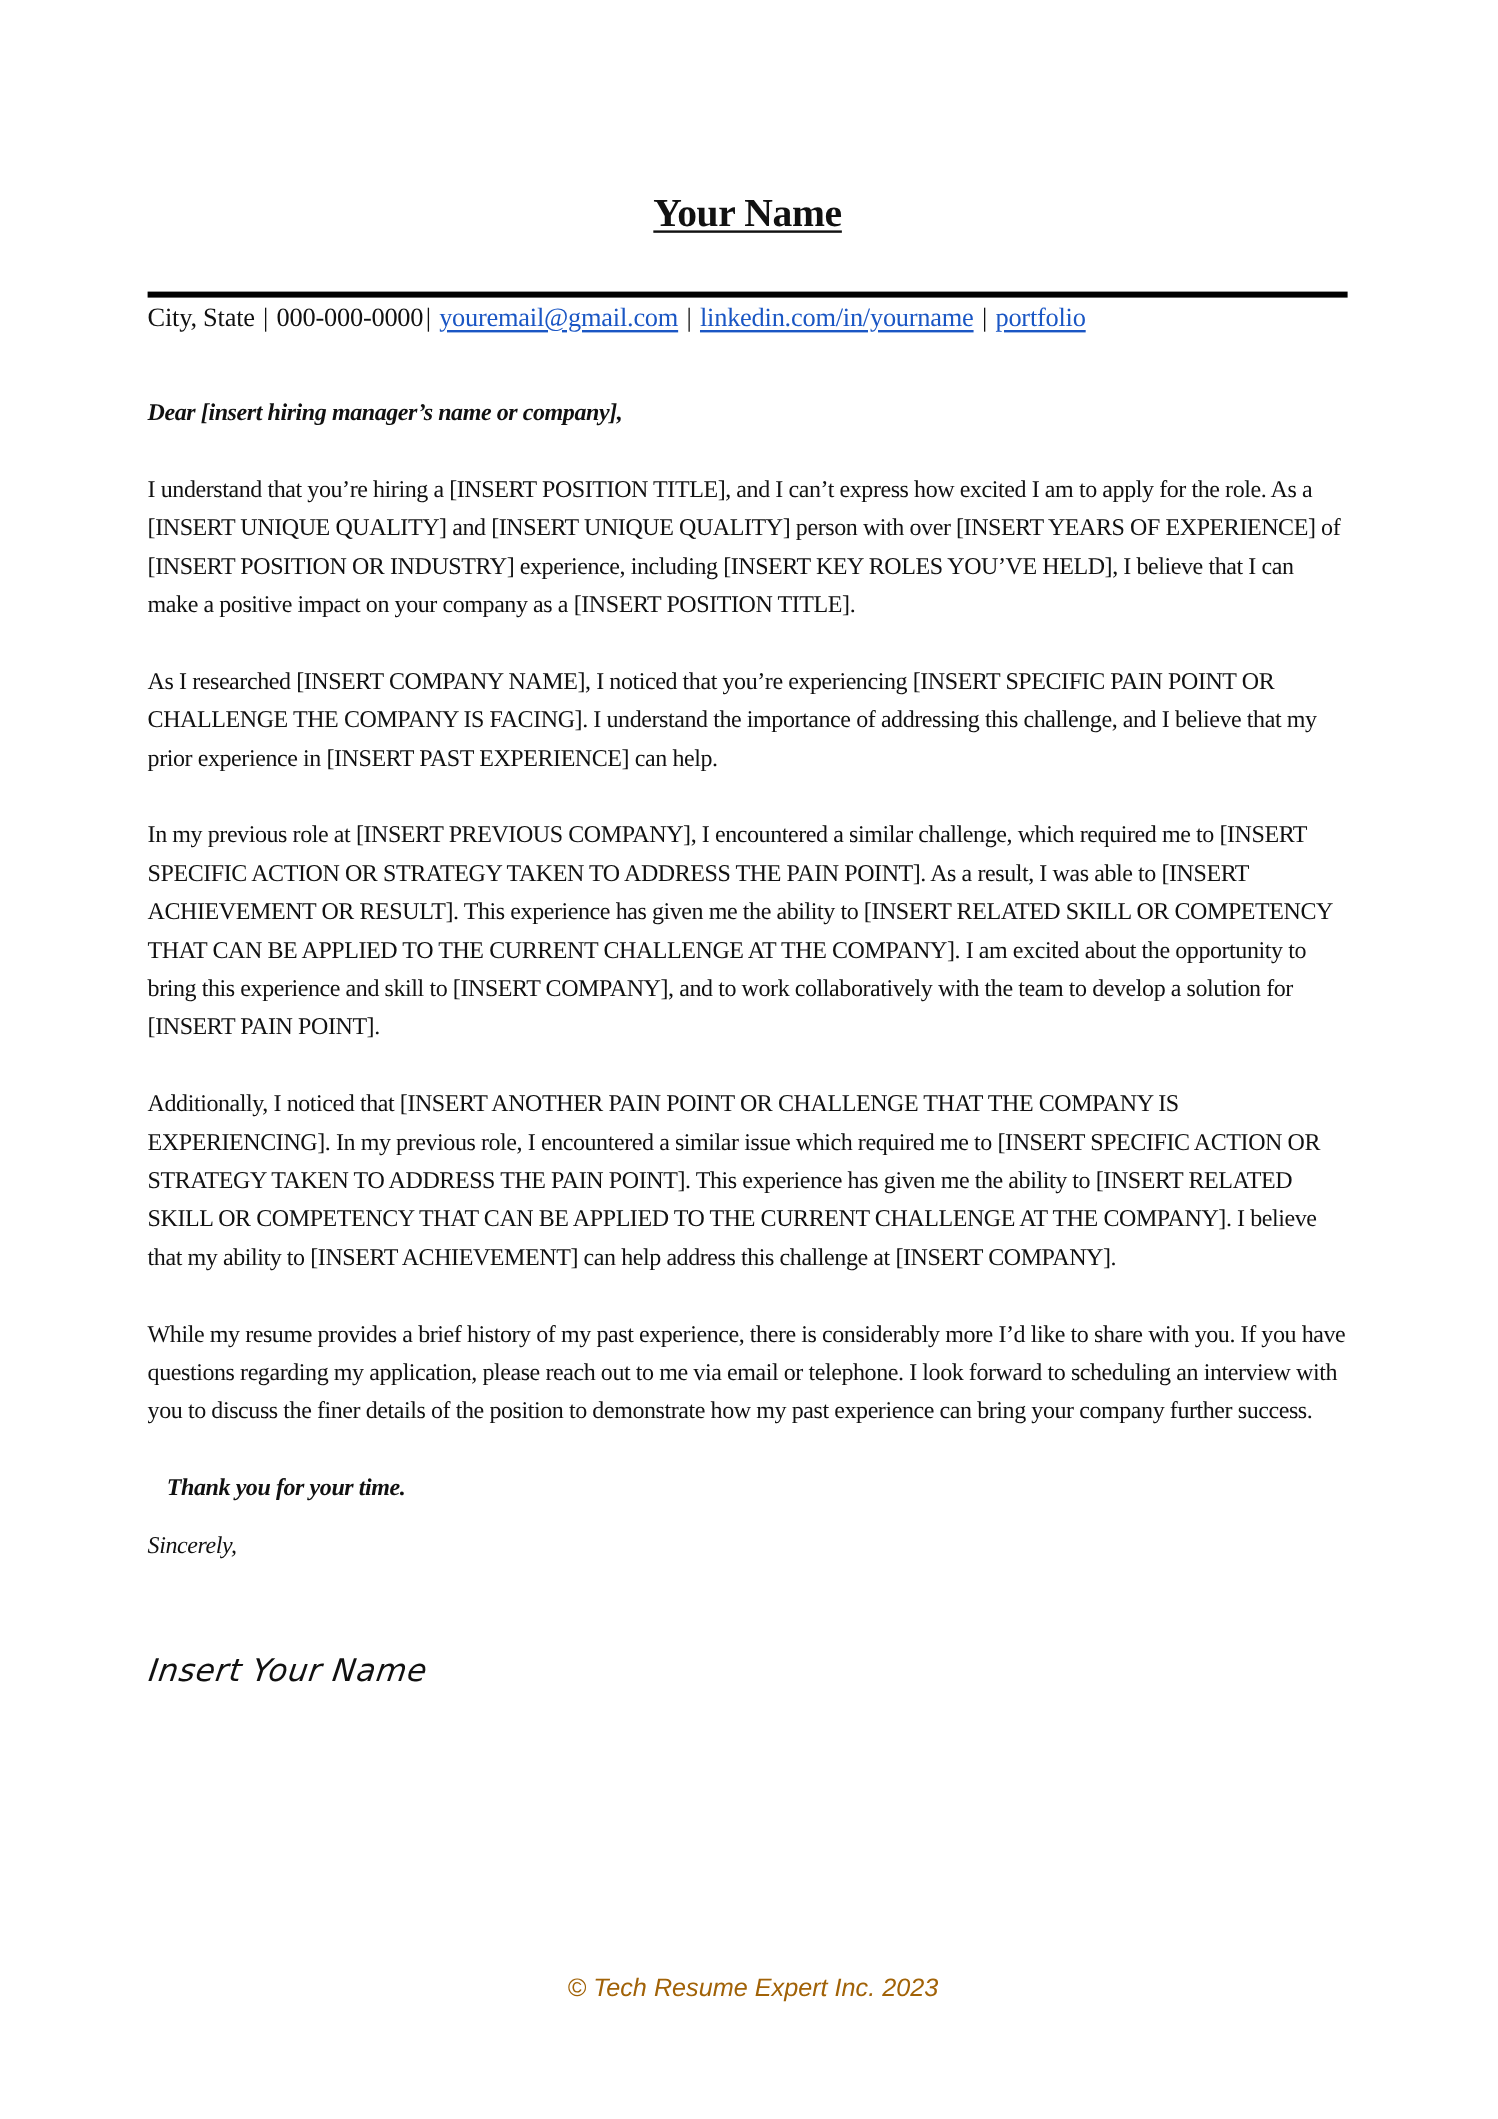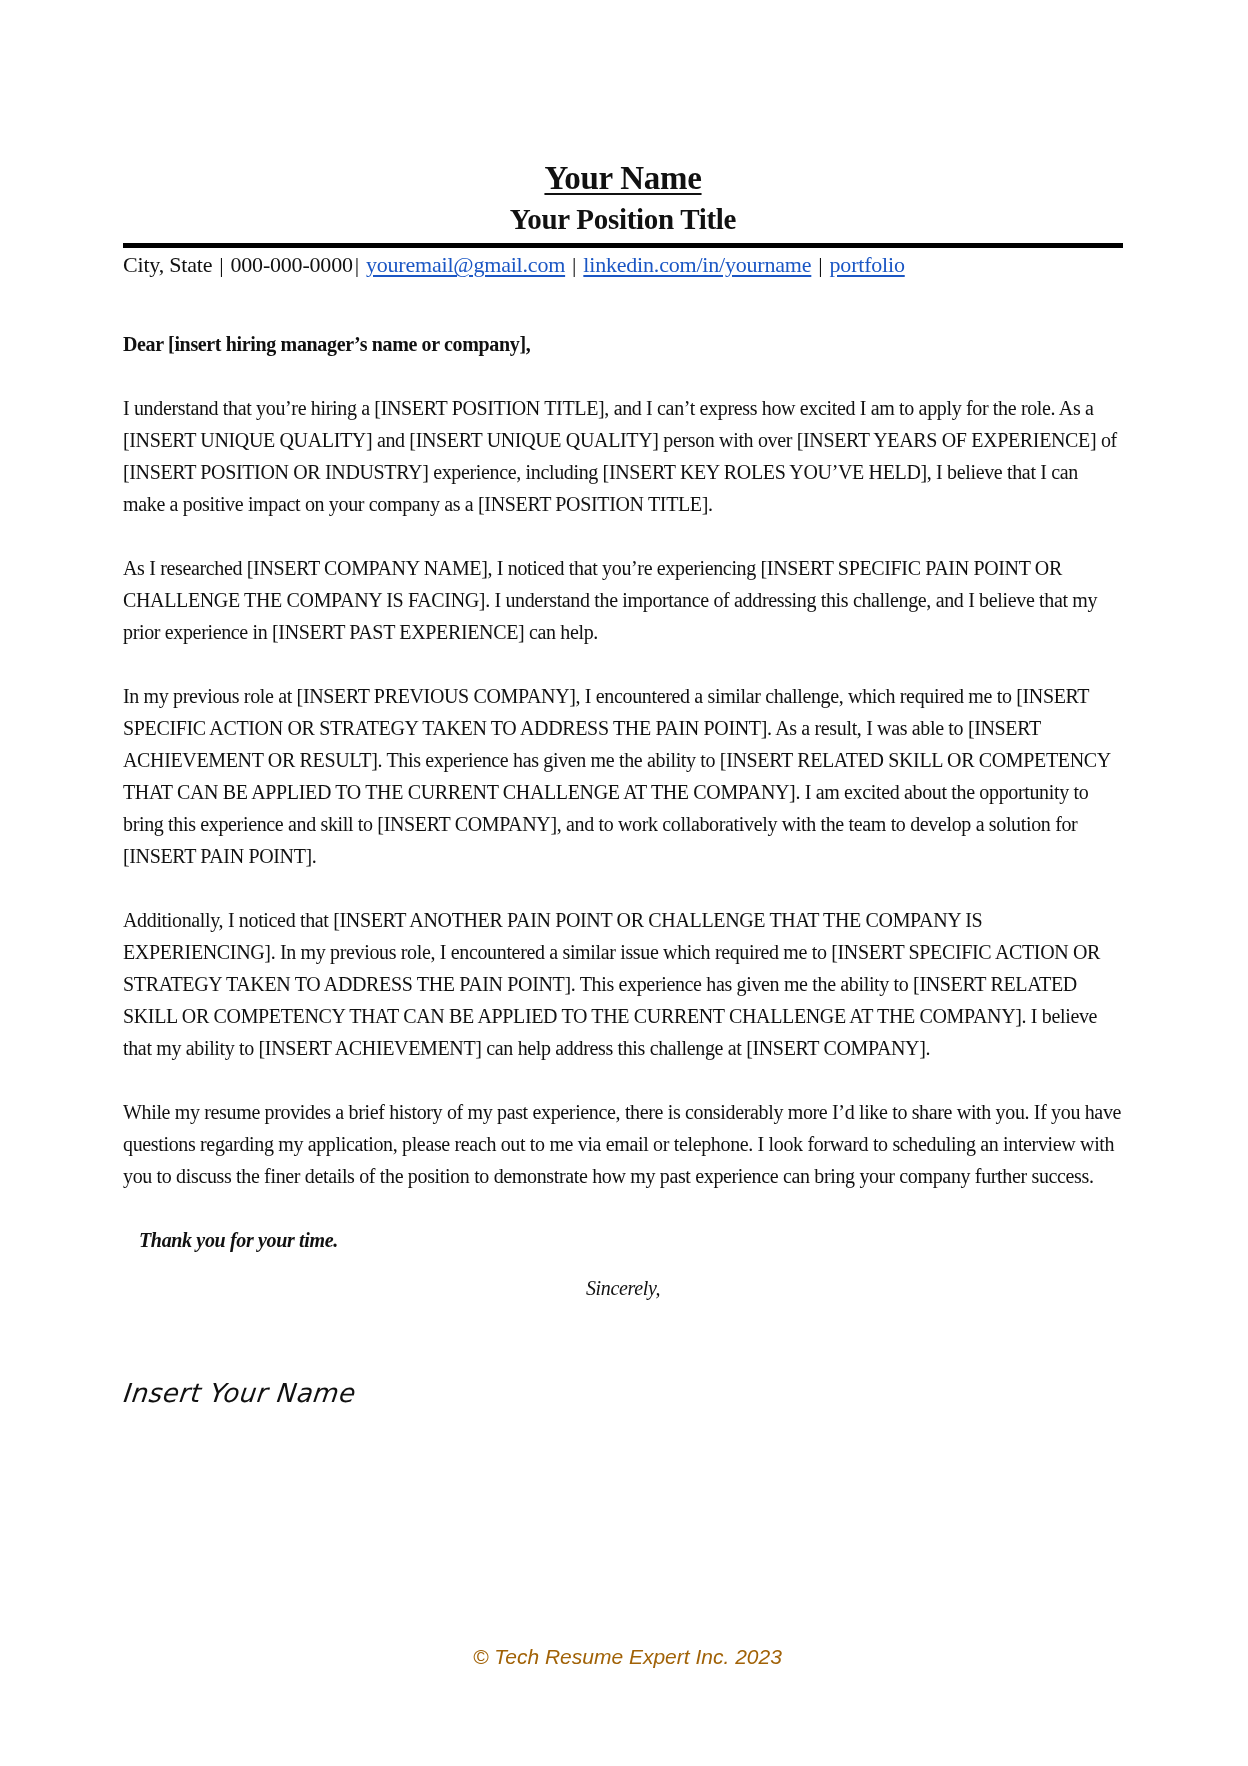--- a/index.html
+++ b/index.html
@@ -20,24 +20,24 @@
     .contact {
       position: absolute; left: 123px; top: 249px; width: 1000px; text-align: left;
       font-size: 22px; line-height: 32px; letter-spacing: -0.2px;
     }
     .contact .sep { margin: 0 7px; }
     .contact a { color: #1a56c4; text-decoration: underline; text-underline-offset: 3px; }
     .body-text {
       position: absolute; left: 123px; top: 328px; width: 1000px;
       font-size: 20px; line-height: 32px; letter-spacing: -0.35px;
     }
-    .salutation { font-weight: bold; margin: 0 0 32px 0; }
+    .salutation { font-style: italic; font-weight: bold; margin: 0 0 32px 0; }
     .para { margin: 0 0 32px 0; }
     .closing-thanks { font-style: italic; font-weight: bold; margin: 16px; }
-    .closing-sincerely { font-style: italic; margin: 0; text-align: center; }
+    .closing-sincerely { font-style: italic; margin: 0; }
     .signature {
       position: absolute; left: 124px; top: 1378px;
       font-family: "DejaVu Sans", sans-serif; font-style: italic; font-size: 26px;
       transform: skewX(-8deg); letter-spacing: 0.5px; color: #111;
     }
     .copyright {
       position: absolute; left: 473px; top: 1645px;
       font-family: "Liberation Sans", sans-serif; font-style: italic; font-size: 21px; color: #a16207;
     }
     .logo { position: absolute; left: 858px; top: 1632px; width: 290px; height: 94px; }
@@ -51,21 +51,20 @@
       font-size: 11px; color: #333; white-space: nowrap; letter-spacing: -0.2px;
     }
   </style>
 </head>
 <body>
 
 <div class="page">
 
   <div class="header">
     <div class="name">Your Name</div>
-    <div class="position">Your Position Title</div>
   </div>
 
   <div class="rule"></div>
 
   <div class="contact">
     <span>City, State</span><span class="sep">|</span><span>000-000-0000</span><span class="sep" style="margin-left:2px">|</span><a style="color: rgb(26, 86, 196);">youremail@gmail.com</a><span class="sep">|</span><a style="color: rgb(26, 86, 196);">linkedin.com/in/yourname</a><span class="sep">|</span><a style="color: rgb(26, 86, 196);">portfolio</a>
   </div>
 
   <div class="body-text">
     <p class="salutation">Dear [insert hiring manager’s name or company],</p>

